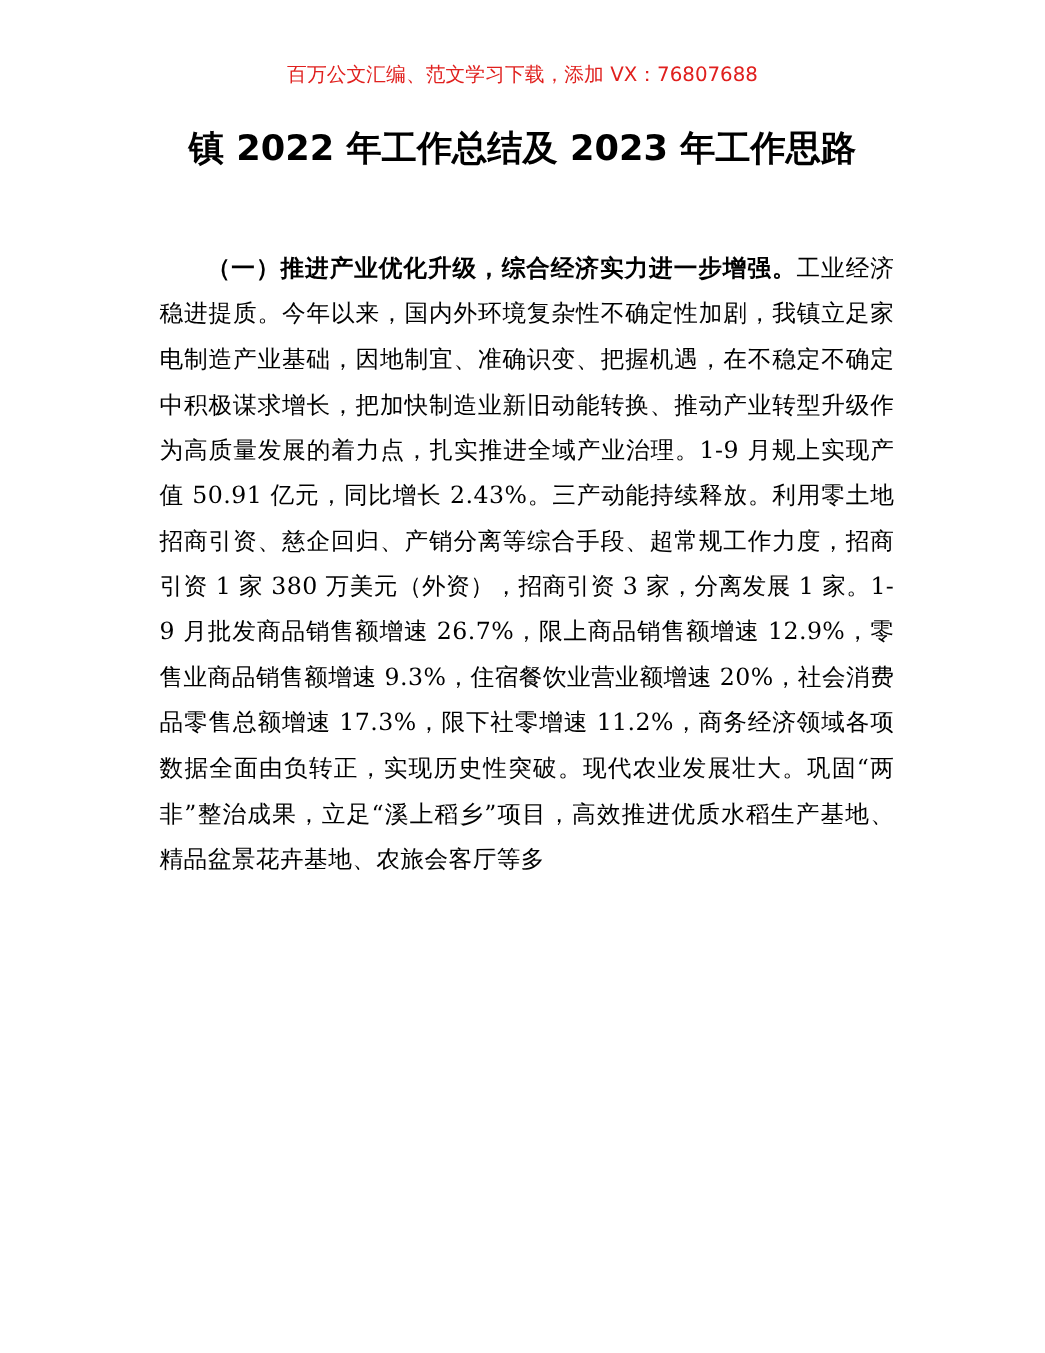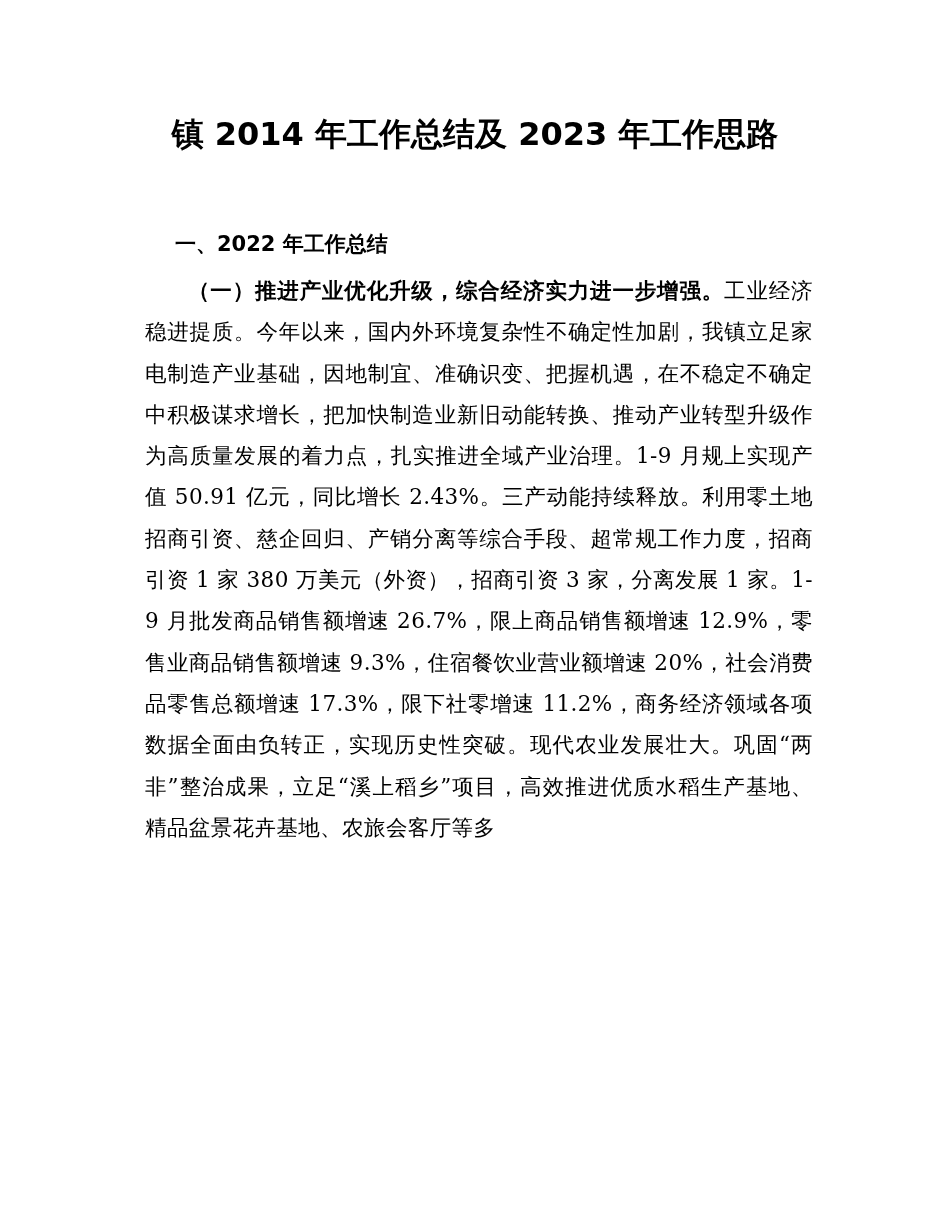--- a/index.html
+++ b/index.html
@@ -75,26 +75,26 @@
     .para .bold {
       font-family: "DejaVu Sans", "Liberation Sans", sans-serif;
       font-weight: bold;
     }
   </style>
 </head>
 <body>
 
 <div class="page">
 
+  <div class="watermark">百万公文汇编、范文学习下载，添加 VX：76807688</div>
 
-  <div class="doc-title">镇 2014 年工作总结及 2023 年工作思路</div>
+  <div class="doc-title">镇 2022 年工作总结及 2023 年工作思路</div>
 
   <div class="content">
 
-    <div class="section-heading">一、2022 年工作总结</div>
 
 
     <p class="para">
       <span class="bold">（一）推进产业优化升级，综合经济实力进一步增强。</span><span>工业经济稳进提质。今年以来，国内外环境复杂性不确定性加剧，我镇立足家电制造产业基础，因地制宜、准确识变、把握机遇，在不稳定不确定中积极谋求增长，把加快制造业新旧动能转换、推动产业转型升级作为高质量发展的着力点，扎实推进全域产业治理。1-9 月规上实现产值 50.91 亿元，同比增长 2.43%。三产动能持续释放。利用零土地招商引资、慈企回归、产销分离等综合手段、超常规工作力度，招商引资 1 家 380 万美元（外资），招商引资 3 家，分离发展 1 家。1-9 月批发商品销售额增速 26.7%，限上商品销售额增速 12.9%，零售业商品销售额增速 9.3%，住宿餐饮业营业额增速 20%，社会消费品零售总额增速 17.3%，限下社零增速 11.2%，商务经济领域各项数据全面由负转正，实现历史性突破。现代农业发展壮大。巩固“两非”整治成果，立足“溪上稻乡”项目，高效推进优质水稻生产基地、精品盆景花卉基地、农旅会客厅等多</span>
     </p>
 
   </div>
 </div>
 
 </body></html>

